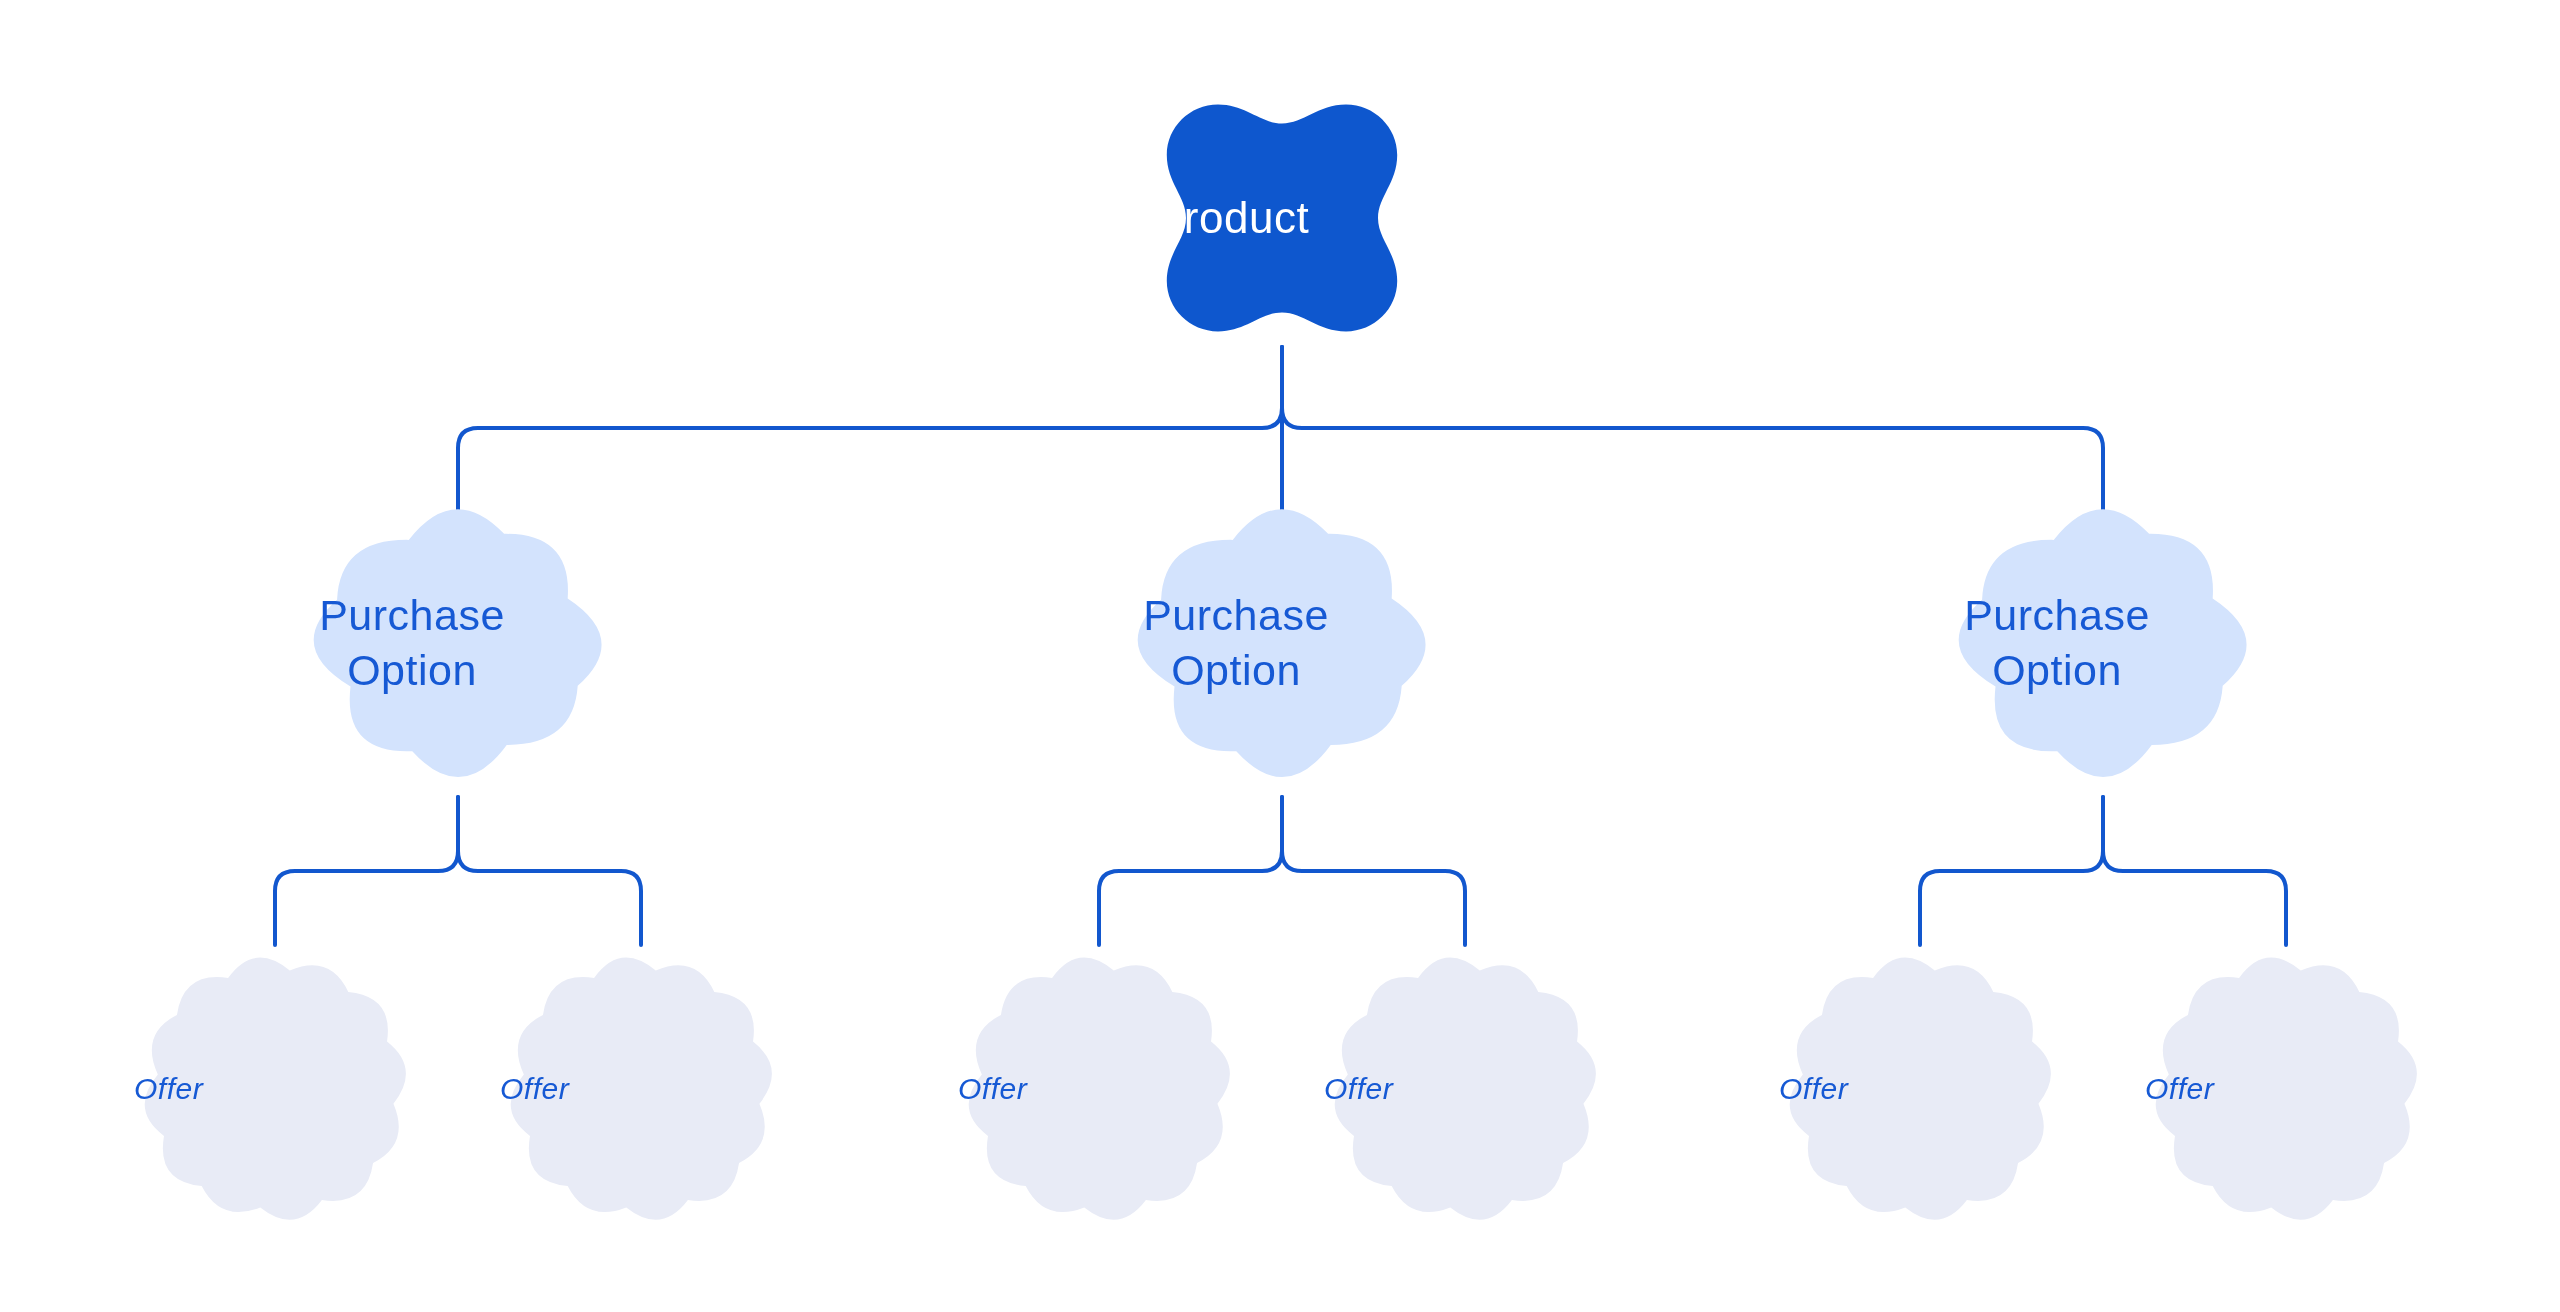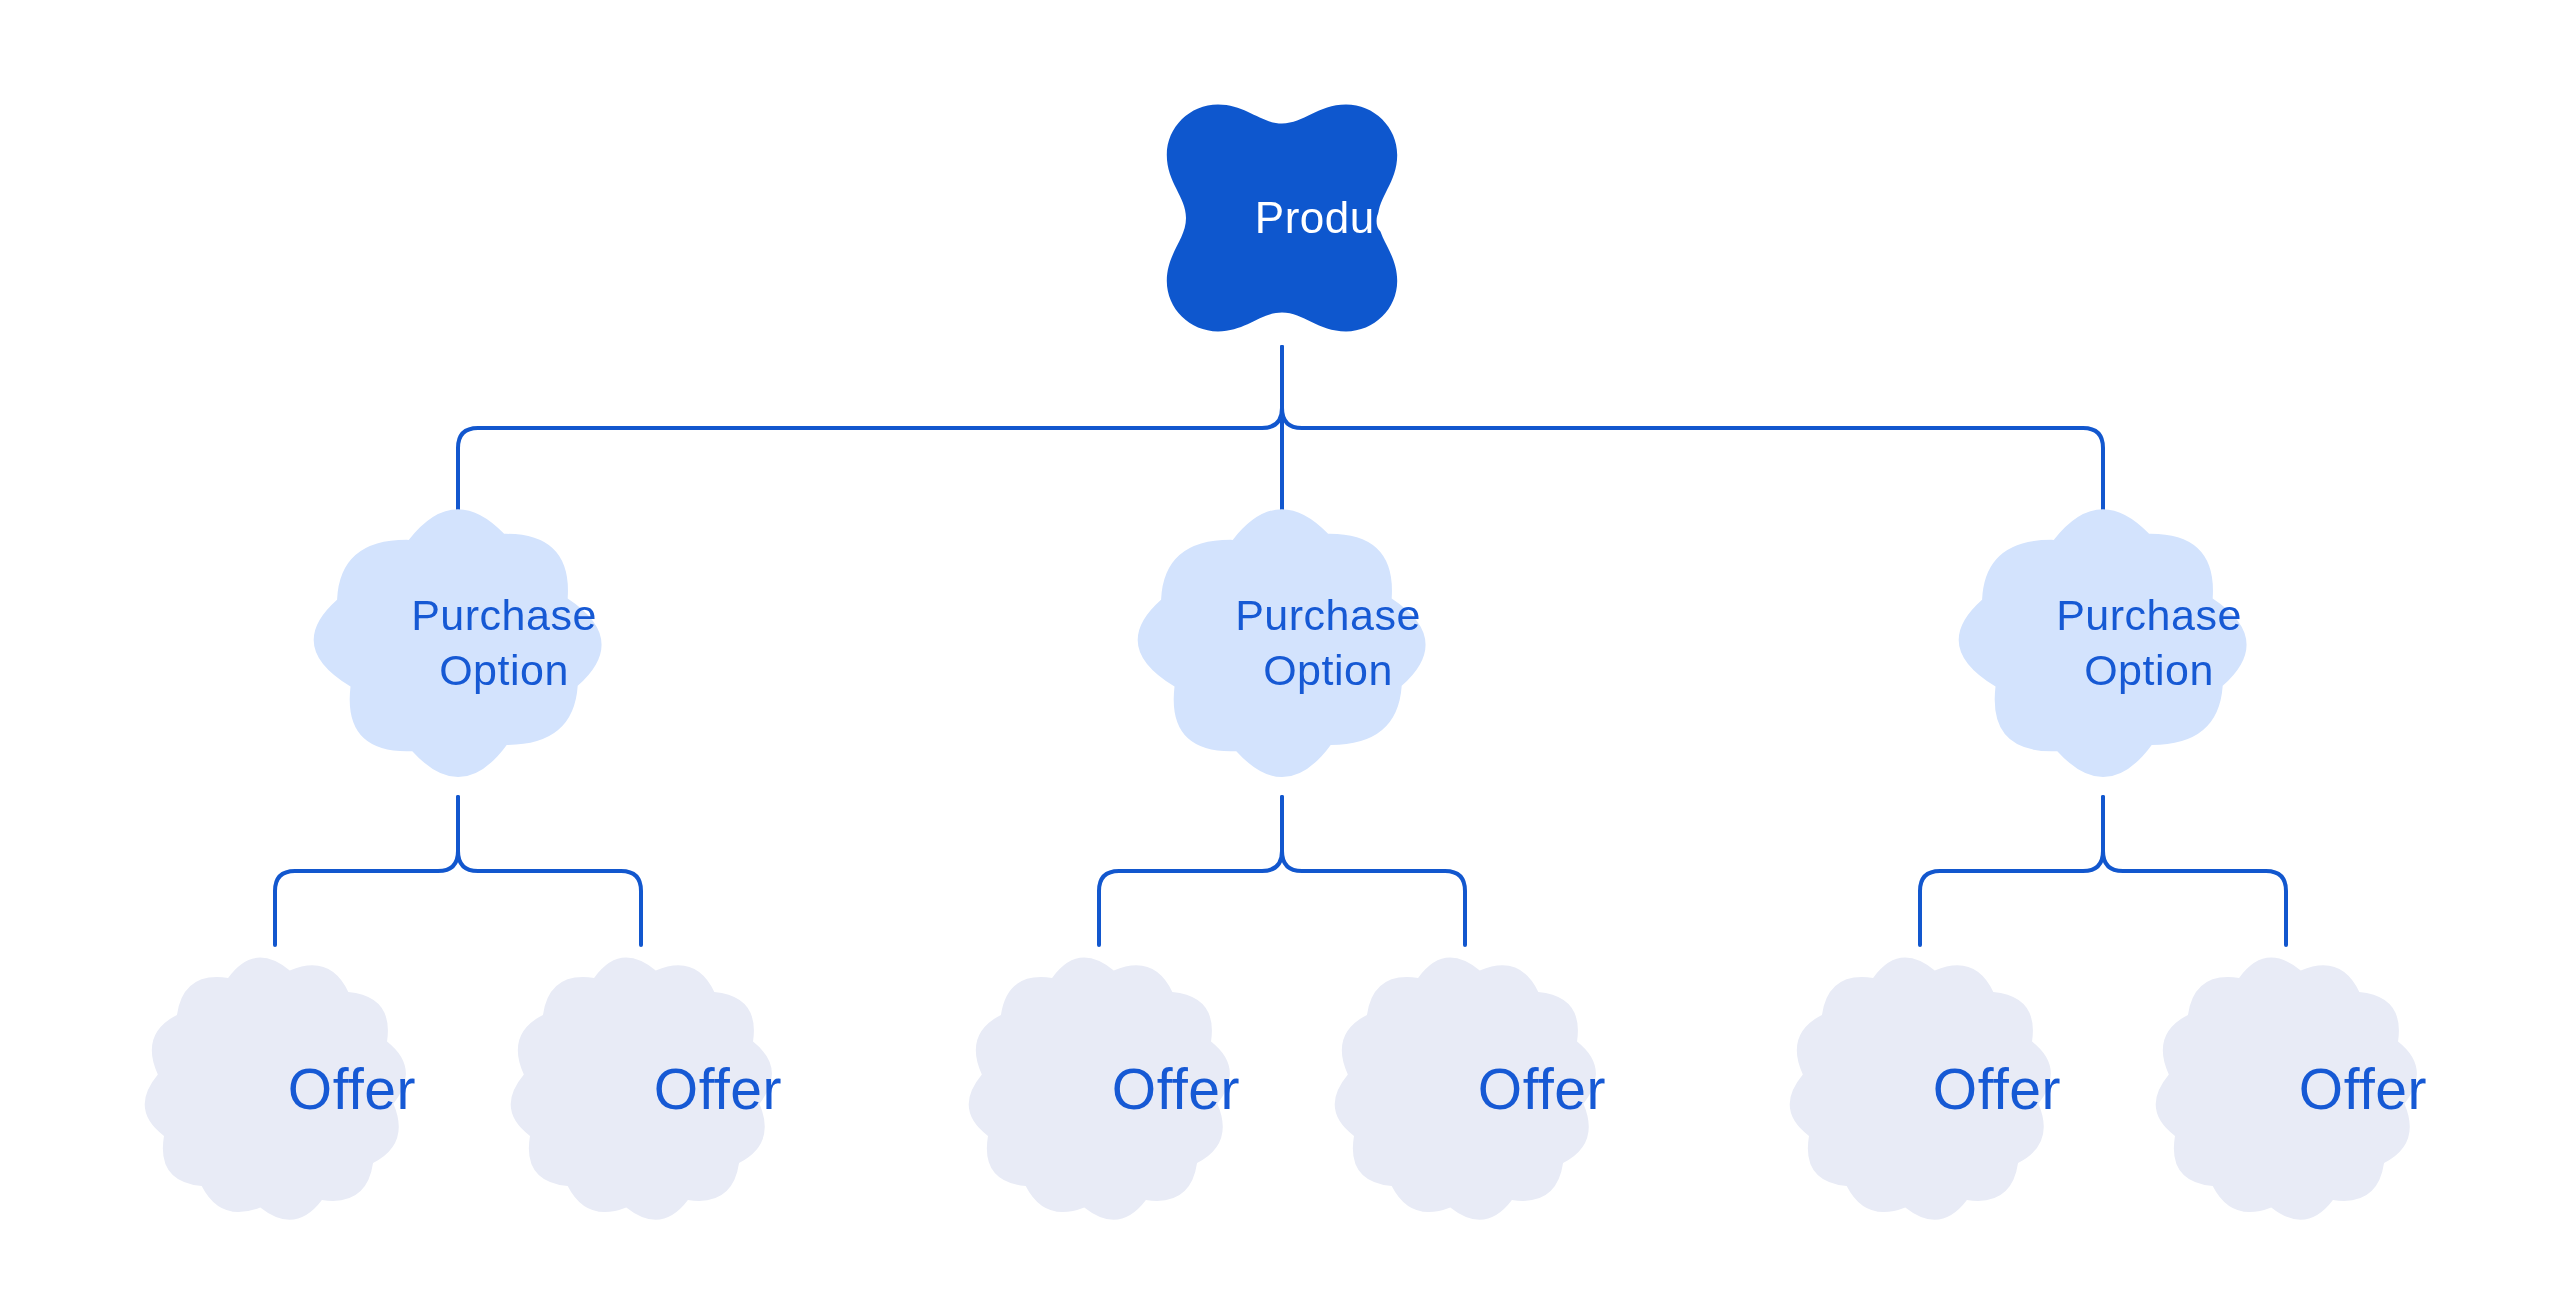--- a/index.html
+++ b/index.html
@@ -9,30 +9,30 @@
     --label:#1659D4;
     --line:#1257CE;
     --bg:#FFFFFF;
   }
   *{margin:0;padding:0;box-sizing:border-box;}
   html,body{width:2560px;height:1312px;background:var(--bg);overflow:hidden;}
   body{font-family:"Liberation Sans", sans-serif;}
   .canvas{position:relative;width:2560px;height:1312px;background:var(--bg);}
   .connectors{position:absolute;left:0;top:0;width:2560px;height:1312px;}
   .connectors path{fill:none;stroke:var(--line);stroke-width:4;stroke-linecap:round;}
-  .node{position:absolute;display:flex;align-items:center;justify-content:flex-end;}
+  .node{position:absolute;display:flex;align-items:center;justify-content:flex-start;}
   .node svg.blob{position:absolute;inset:0;width:100%;height:100%;}
   .node .label{position:relative;z-index:2;text-align:center;font-weight:500;letter-spacing:0.5px;}
   .node-product{left:1154px;top:92px;width:256px;height:252px;}
   .node-product .label{color:#FFFFFF;font-size:44px;}
   .node-purchase{top:504px;width:302px;height:278px;}
   .node-purchase .label{color:var(--label);font-size:43px;line-height:1.28;width:210px;}
   .node-purchase.p0{left:307px;} .node-purchase.p1{left:1131px;} .node-purchase.p2{left:1952px;}
   .node-offer{top:948px;width:282px;height:282px;}
-  .node-offer .label{color:var(--label);font-size:57px;}
+  .node-offer .label{color:var(--label);font-size:30px;font-style:italic;}
   .node-offer.o0{left:134px;} .node-offer.o1{left:500px;}
   .node-offer.o2{left:958px;} .node-offer.o3{left:1324px;}
   .node-offer.o4{left:1779px;} .node-offer.o5{left:2145px;}
   .fill-primary{fill:var(--primary);}
   .fill-light{fill:var(--light);}
   .fill-pale{fill:var(--pale);}
 </style>
 </head>
 <body>
 

